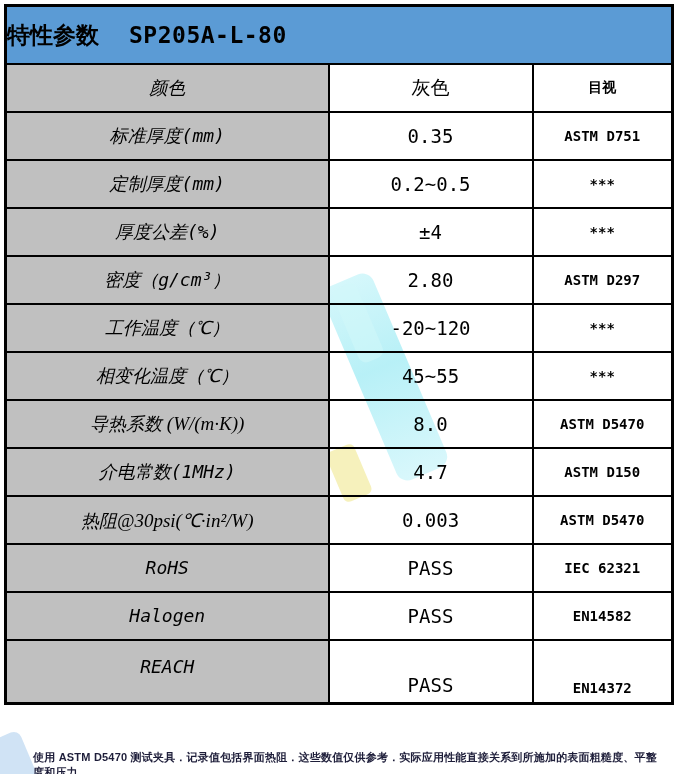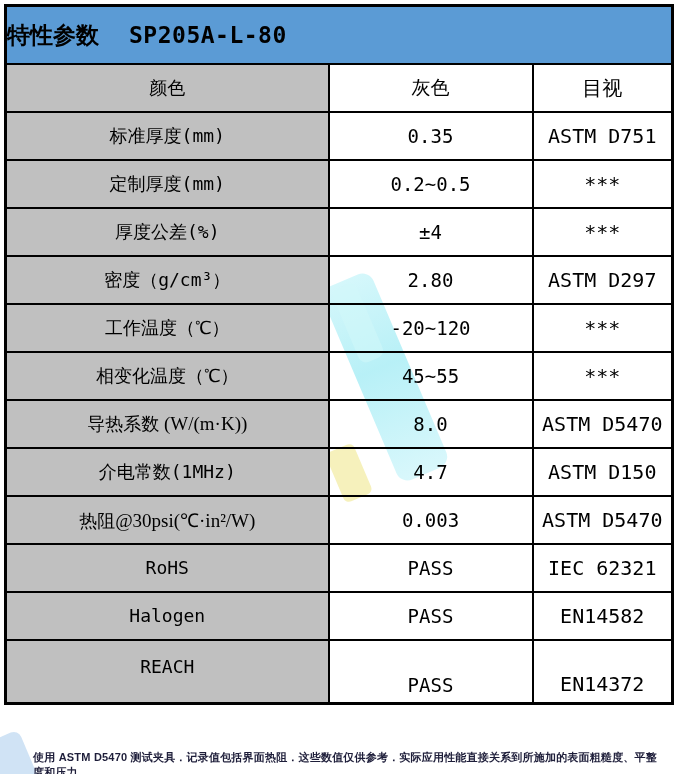--- a/index.html
+++ b/index.html
@@ -47,23 +47,23 @@
   th.head .model{
     margin-left:30px;
     font-family:"DejaVu Sans Mono", monospace;
     letter-spacing:0.5px;
   }
   .spec td{
     height:46px;text-align:center;vertical-align:middle;
     background:transparent;color:#000;
     font-family:"DejaVu Sans Mono","Liberation Sans", sans-serif;
   }
-  td.c1{background:var(--label_bg,#C0C0C0);font-size:18px;}
+  td.c1{background:var(--label_bg,#C0C0C0);font-size:18px;font-style:italic;}
   td.c2{font-size:19px;}
-  td.c3{font-size:20px;}
+  td.c3{font-size:14px;font-weight:bold;}
   .serif{font-family:"Liberation Serif", serif;font-size:19px;}
   tr.last-row td.c1{vertical-align:top;padding-top:15px;}
   tr.last-row td.c2,tr.last-row td.c3{vertical-align:bottom;padding-bottom:6px;}
 
   .footnote{
     position:absolute;z-index:2;left:33px;top:750px;width:630px;
     font-size:11px;font-weight:bold;color:#1e1e3a;letter-spacing:0.2px;
   }
 </style>
 </head>

